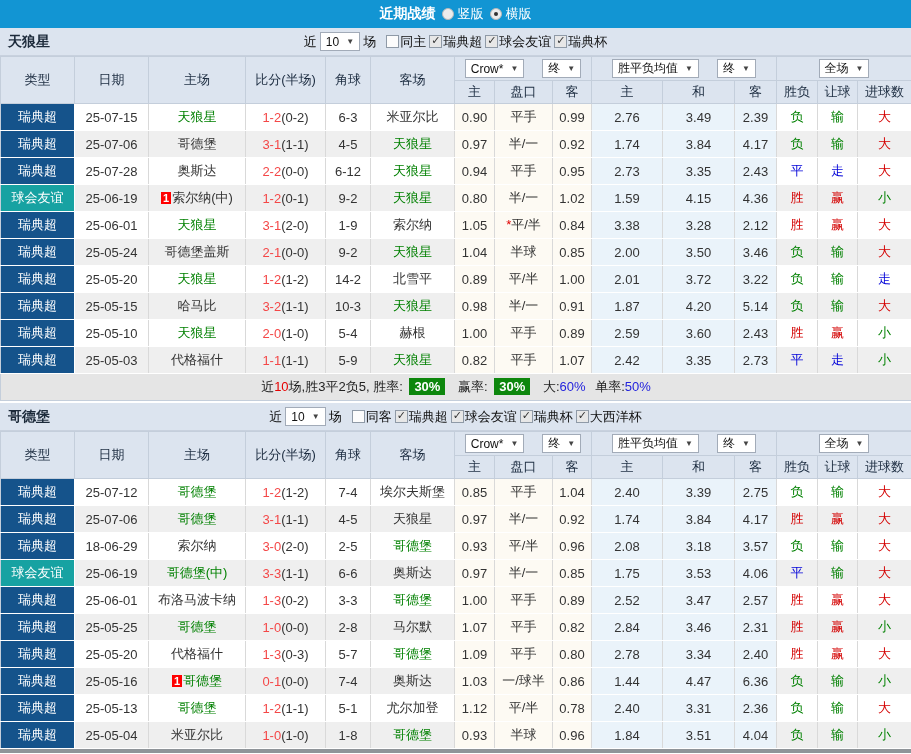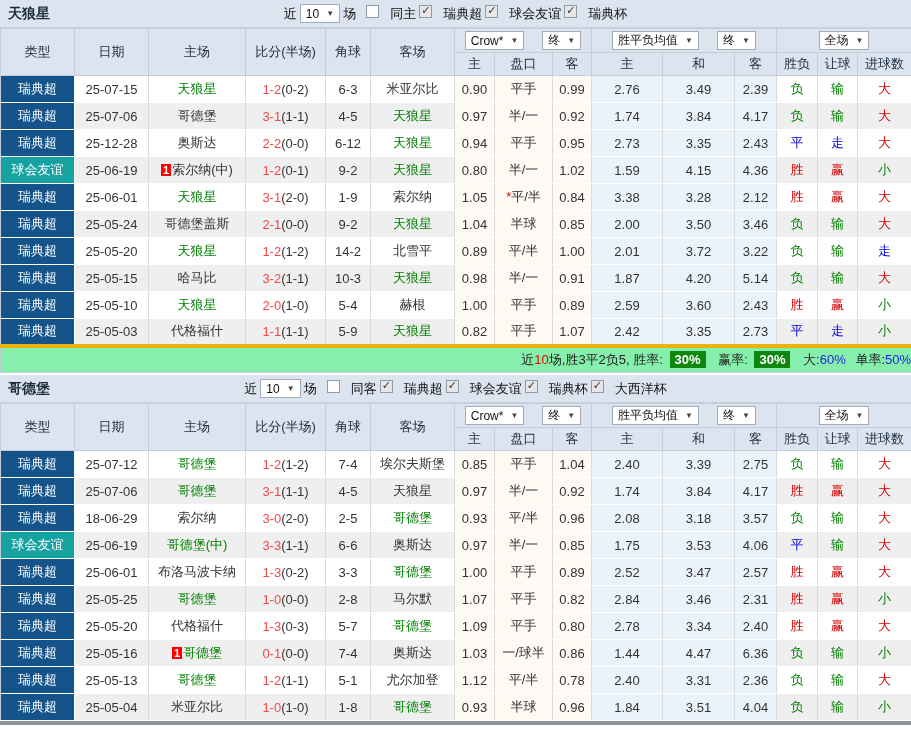--- a/index.html
+++ b/index.html
@@ -12,21 +12,21 @@
   .titlebar .title{font-weight:bold;font-size:14px}
   .titlebar label{font-size:13px;color:#fff;display:inline-flex;align-items:center;gap:4px;cursor:pointer}
   .radio{width:12px;height:12px;border-radius:50%;background:#ececec;border:1px solid #b9b9b9;display:inline-block;position:relative}
   .radio.on::after{content:"";position:absolute;left:3px;top:3px;width:4px;height:4px;border-radius:50%;background:#333}
 
   
   .sec-header{height:28px;background:#dce4ef;position:relative;display:flex;align-items:center;border-bottom:1px solid #c8d1de}
   .sec-header .team{position:absolute;left:8px;font-weight:bold;font-size:14px;color:#1c2a3a}
   .filters{margin:0 auto;display:flex;align-items:center;gap:3px;font-size:13px;color:#111}
   .filters .gap{width:4px}
-  .cklabel{display:inline-flex;align-items:flex-start;gap:11px;cursor:pointer}
+  .cklabel{display:inline-flex;align-items:center;gap:1px;cursor:pointer}
   .cb{width:13px;height:13px;border:1px solid #8f9aa7;background:#fcfcfc;display:inline-block;position:relative}
   .cb.on{background:#e7e7e7}
   .cb.on::after{content:"\2713";position:absolute;left:1px;top:-2px;font-size:11px;font-weight:bold;color:#333;line-height:13px}
 
   .sel{display:inline-flex;align-items:center;gap:7px;background:#fff;border:1px solid #a2abb8;height:19px;padding:0 5px;font-size:12px;color:#111;cursor:pointer}
   .sel .arr{font-size:8px;color:#444}
 
   
   table{width:911px;border-collapse:collapse;table-layout:fixed;border:1px solid #c4cedb}
   thead th{background:#dce4ef;font-weight:normal;font-size:13px;color:#1c2c40;border:1px solid #c4cedb;height:24px;overflow:hidden;white-space:nowrap}
@@ -41,34 +41,45 @@
   td.mean{background:#eaf3fa !important}
   .focus{color:#008000}
   .ft{color:#f44747}
   .ht{color:#333}
   .badge1{background:#f00;color:#fff;font-size:11px;font-weight:bold;padding:0 2px;margin-right:1px}
   .star{color:#e00000}
   .res-red{color:#d40000}
   .res-green{color:#008000}
   .res-blue{color:#0000d8}
 
-  tfoot td{height:27px;text-align:right;font-size:13px;background:#86efac;color:#222;border-top:4px solid #eab308}
+  tfoot td{height:27px;text-align:center;font-size:13px;background:#e5e5e5;color:#222;border-top:1px solid #eab308}
   tfoot .num-red{color:#e60000}
   .badge-pct{background:#0d870d;color:#fff;font-weight:bold;padding:1px 5px;margin:0 3px}
   .pct-blue{color:#2323dd}
   .s-sp{margin-left:6px}
 
   .sec2{margin-top:2px}
   .bottom-strip{height:4px;background:#8f9499;width:911px}
 </style>
 </head>
 <body>
 
 <div class="page">
 
+  <div class="titlebar">
+    <span class="title">近期战绩</span>
+    <label>
+      <span class="radio"></span>
+      <span>竖版</span>
+    </label>
+    <label>
+      <span class="radio on"></span>
+      <span>横版</span>
+    </label>
+  </div>
 
   <div class="section">
     <div class="sec-header">
       <span class="team">天狼星</span>
       <div class="filters" id="filters-0">
           <span>近</span>
           <span class="sel">
             <span>10</span>
             <span class="arr">▼</span>
           </span>
@@ -193,21 +204,21 @@
             <td class="crow">0.92</td>
             <td class="mean">1.74</td>
             <td class="mean">3.84</td>
             <td class="mean">4.17</td>
             <td class="res-green">负</td>
             <td class="res-green">输</td>
             <td class="res-red">大</td>
           </tr>
           <tr>
             <td class="comp">瑞典超</td>
-            <td>25-12-28</td>
+            <td>25-07-28</td>
             <td><span>奥斯达</span></td>
             <td><span class="ft">2-2</span><span class="ht">(0-0)</span></td>
             <td>6-12</td>
             <td><span class="focus">天狼星</span></td>
             <td class="crow">0.94</td>
             <td class="crow">平手</td>
             <td class="crow">0.95</td>
             <td class="mean">2.73</td>
             <td class="mean">3.35</td>
             <td class="mean">2.43</td>

